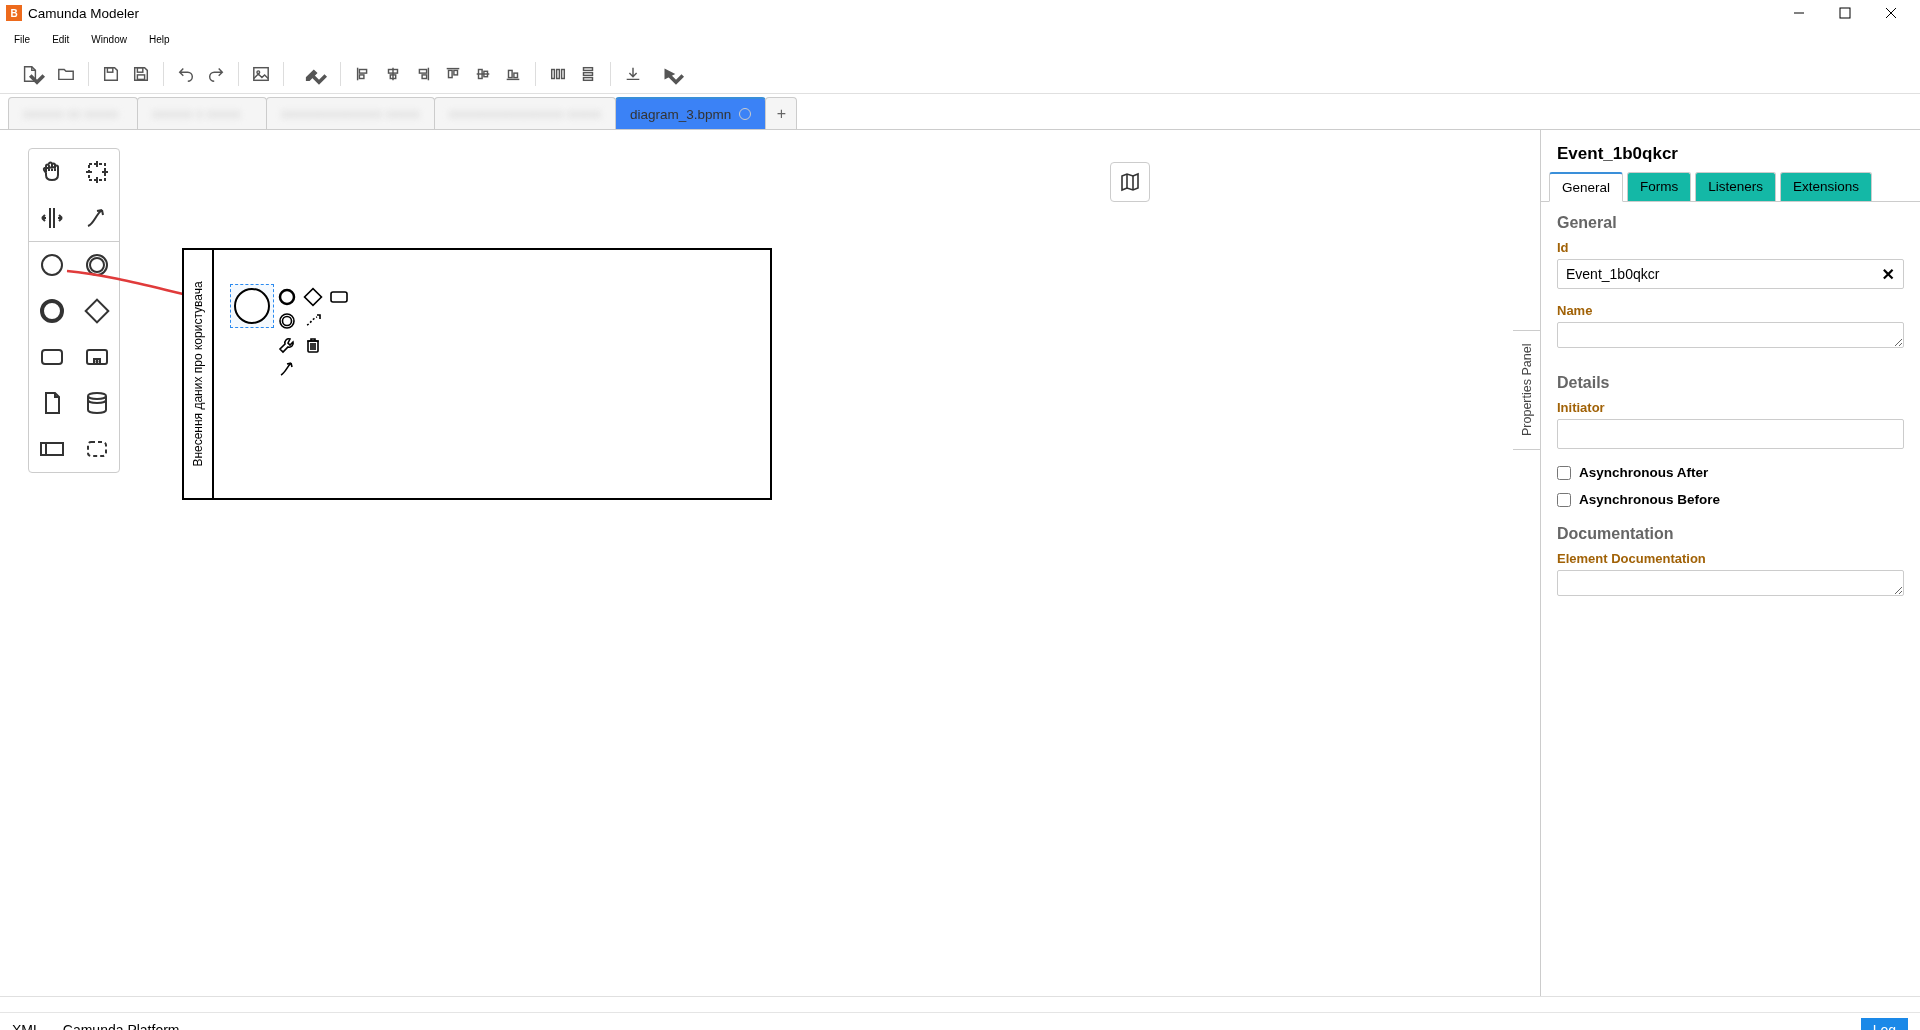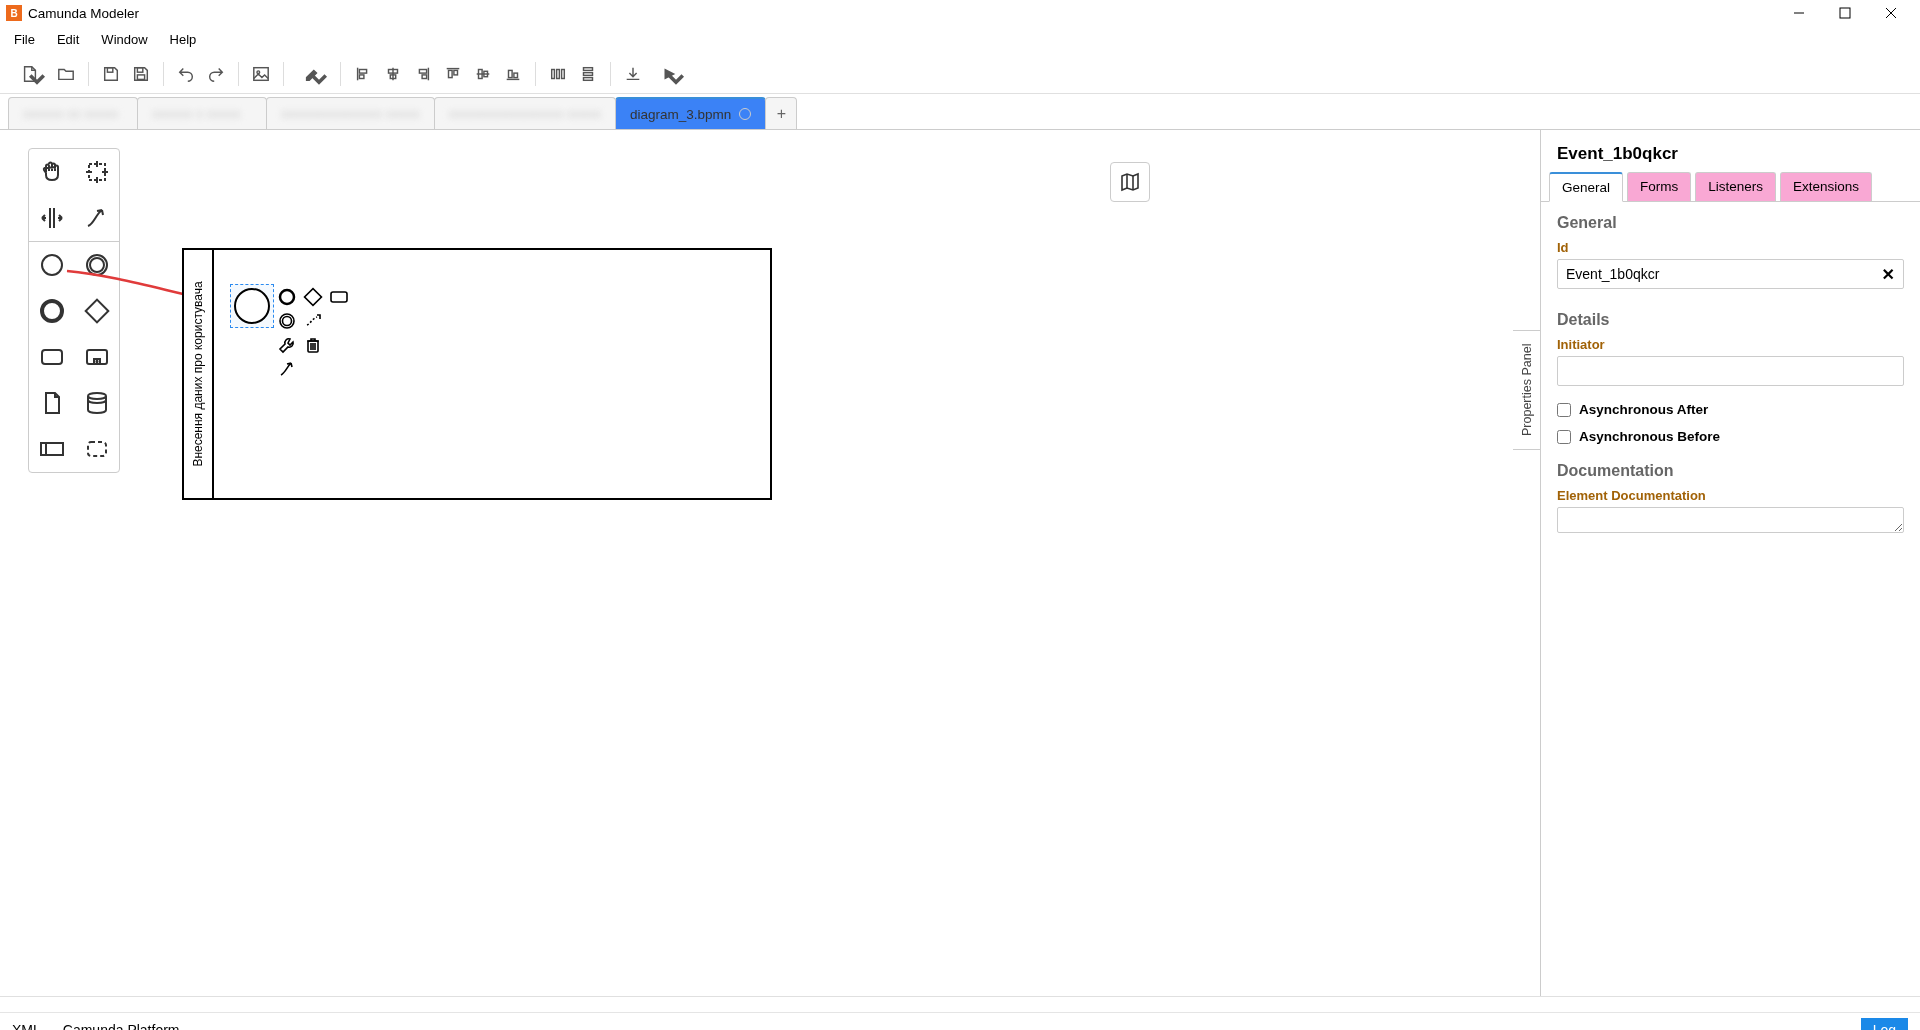--- a/index.html
+++ b/index.html
@@ -6,21 +6,21 @@
 html, body { width: 1920px; height: 1030px; overflow: hidden; background: #fff; }
 
 
 .titlebar { height: 26px; display: flex; align-items: center; padding: 0 6px; font-size: 13.5px; color: #000; }
 .titlebar .app-icon { width: 16px; height: 16px; background: #ed6a1c; margin-right: 6px; display: flex; align-items: center; justify-content: center; color:#fff; font-weight:bold; font-size:10px; }
 .titlebar .spacer { flex: 1; }
 .titlebar .winbtn { width: 46px; height: 26px; display: flex; align-items: center; justify-content: center; }
 .titlebar .winbtn svg { width: 12px; height: 12px; stroke:#000; fill:none; stroke-width:1; }
 
 
-.menubar { height: 28px; display: flex; align-items: center; padding: 0 4px; font-size: 13px; gap: 2px; border-bottom: 1px solid transparent;}
+.menubar { height: 28px; display: flex; align-items: center; padding: 0 4px; font-size: 10px; gap: 2px; border-bottom: 1px solid transparent;}
 .menubar .menuitem { padding: 4px 10px; }
 
 
 .toolbar { height: 40px; display: flex; align-items: center; padding: 0 10px; gap: 2px; border-bottom:1px solid #e0e0e0;}
 .toolbtn { width: 28px; height: 28px; display: flex; align-items: center; justify-content: center; border-radius:3px; color:#555;}
 .toolbtn svg { width:18px; height:18px; stroke:#555; fill:none; stroke-width:1.6; }
 .toolbtn.withcaret { width: 40px; position:relative; }
 .toolbtn .caret { position:absolute; right:4px; top:11px; }
 .sep { width:1px; height:24px; background:#ddd; margin:0 6px; }
 
@@ -61,21 +61,21 @@
 .minimapbtn { position:absolute; right:390px; top:32px; width:40px; height:40px; border:1px solid #ccc; border-radius:4px; display:flex; align-items:center; justify-content:center; background:#fff;}
 
 
 .arrow-ann { position:absolute; left:62px; top:136px; width:166px; height:40px; pointer-events:none;}
 
 
 .props { width: 380px; border-left:1px solid #ccc; background:#fff; display:flex; flex-direction:column; position:relative; }
 .props-toggle { position:absolute; left:-28px; top:200px; width:28px; height:120px; border:1px solid #ccc; border-right:none; background:#fff; display:flex; align-items:center; justify-content:center; writing-mode:vertical-rl; transform:rotate(180deg); font-size:12.5px; color:#444; }
 .props-title { padding: 14px 16px 8px; font-size:17px; font-weight:bold; }
 .props-tabs { display:flex; padding:0 8px; border-bottom:1px solid #ccc; gap:4px;}
-.ptab { padding:6px 12px; border:1px solid #ccc; border-bottom:none; font-size:13.5px; background:#f9a8d4; border-top-left-radius:3px; border-top-right-radius:3px;}
+.ptab { padding:6px 12px; border:1px solid #ccc; border-bottom:none; font-size:13.5px; background:#14b8a6; border-top-left-radius:3px; border-top-right-radius:3px;}
 .ptab.active { background:#fff; border-top:2px solid #3a8fd9; border-bottom:1px solid #fff; margin-bottom:-1px;}
 .pgroup-title { padding:12px 16px 4px; font-weight:bold; font-size:16px; color:#666; }
 .pfield { padding:4px 16px 10px; }
 .pfield label { display:block; font-size:13px; font-weight:bold; margin-bottom:4px; color:#a16207;}
 .pfield .inputrow { display:flex; align-items:center; border:1px solid #ccc; border-radius:2px; height:30px; padding:0 8px; background:#fff;}
 .pfield .inputrow input { border:none; outline:none; flex:1; font-size:14px; }
 .pfield .inputrow .clearx { font-weight:bold; cursor:pointer; }
 .pfield textarea { width:100%; height:26px; border:1px solid #ccc; border-radius:2px; resize:both; font-size:14px; padding:4px;}
 .pcheck { padding:6px 16px; display:flex; align-items:center; gap:8px; font-size:13.5px; font-weight:bold;}
 .pcheck input { width:14px; height:14px; }
@@ -481,20 +481,24 @@
     </div>
 
     <div class="pgroup-title">General</div>
     <div class="pfield">
       <label>Id</label>
       <div class="inputrow">
         <input type="text" value="Event_1b0qkcr" style="">
         <span class="clearx">✕</span>
       </div>
     </div>
+    <div class="pfield">
+      <label>Name</label>
+      <textarea style=""></textarea>
+    </div>
 
     <div class="pgroup-title">Details</div>
     <div class="pfield">
       <label>Initiator</label>
       <div class="inputrow">
           <input type="text" value="" style="">
         </div>
     </div>
 
     <div class="pcheck">

